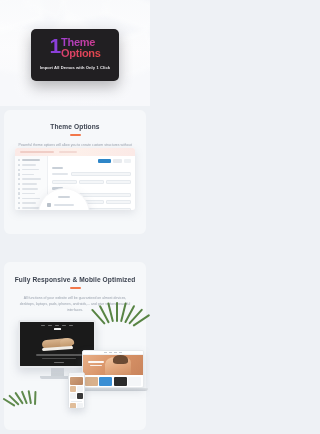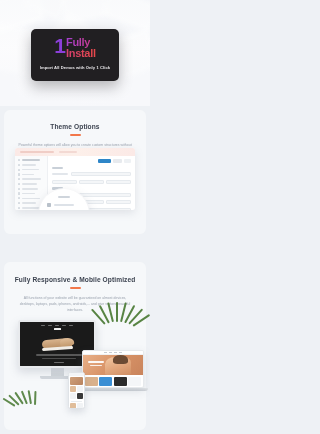--- a/index.html
+++ b/index.html
@@ -274,22 +274,22 @@
       <div class="blob b8"></div>
       <div class="blob b9"></div>
       <div class="hero-wash"></div>
     </div>
 
     <div class="oneclick-card">
       <div class="oc-inner">
         <div class="oc-logo">
           <div class="oc-one">1</div>
           <div class="oc-words">
-            <div class="oc-click">Fully</div>
-            <div class="oc-install">Install</div>
+            <div class="oc-click">Theme</div>
+            <div class="oc-install">Options</div>
           </div>
         </div>
         <div class="oc-sub">Import All Demos with Only 1 Click</div>
       </div>
     </div>
   </div>
 
   <div class="section sec-theme">
     <div style="padding-top:13px;">
       <div class="sec-title">Theme Options</div>

